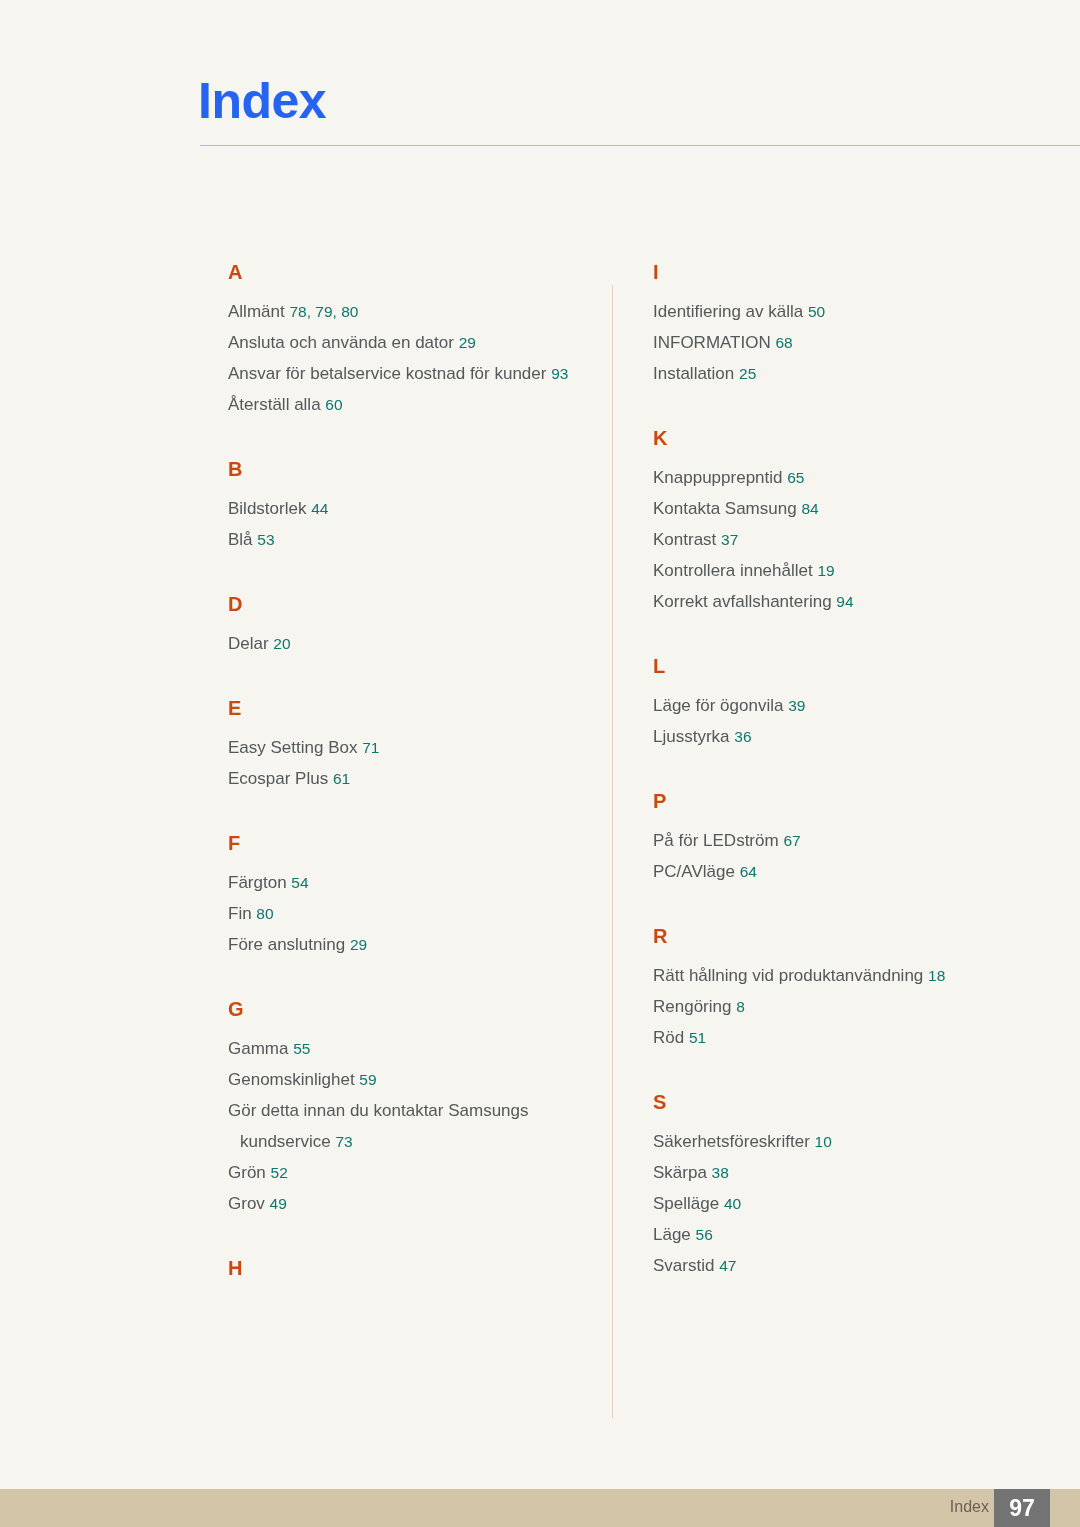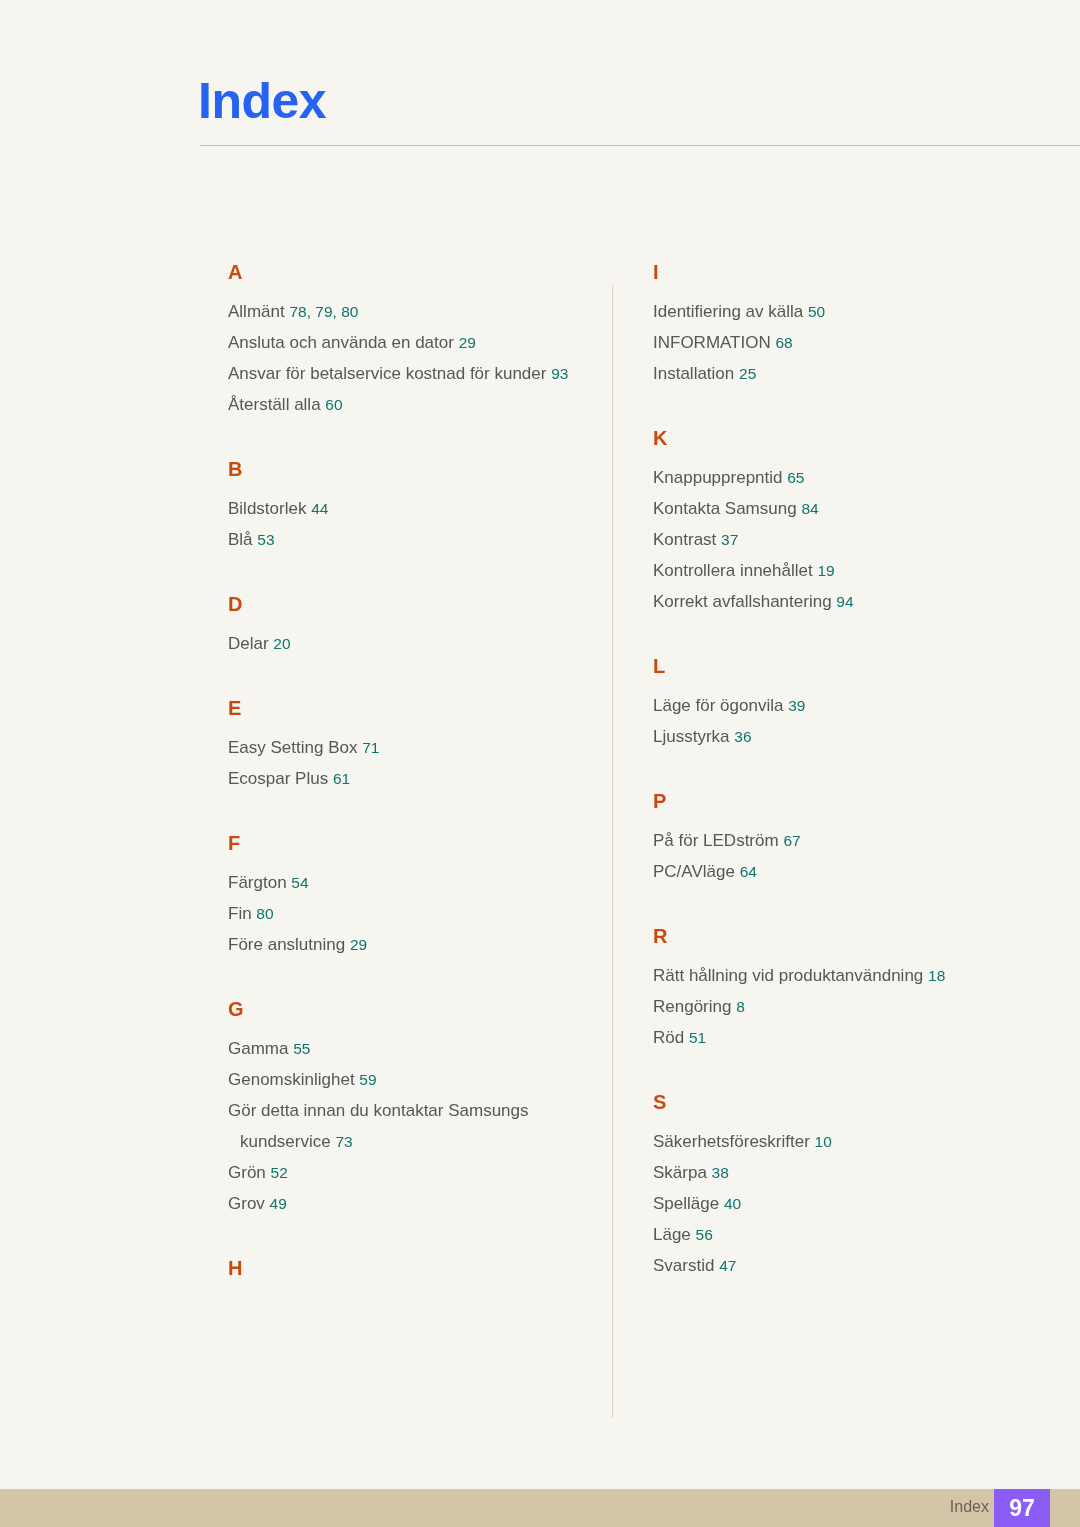--- a/index.html
+++ b/index.html
@@ -118,21 +118,21 @@
     color: #6a6158;
     line-height: 1;
   }
 
   #footer-page-box {
     position: absolute;
     right: 30px;
     top: 0;
     width: 56px;
     height: 38px;
-    background: #8b5cf6;
+    background: #737373;
     display: flex;
     align-items: center;
     justify-content: center;
   }
 
   #footer-page-number {
     color: #ffffff;
     font-size: 23px;
     font-weight: bold;
     line-height: 1;

